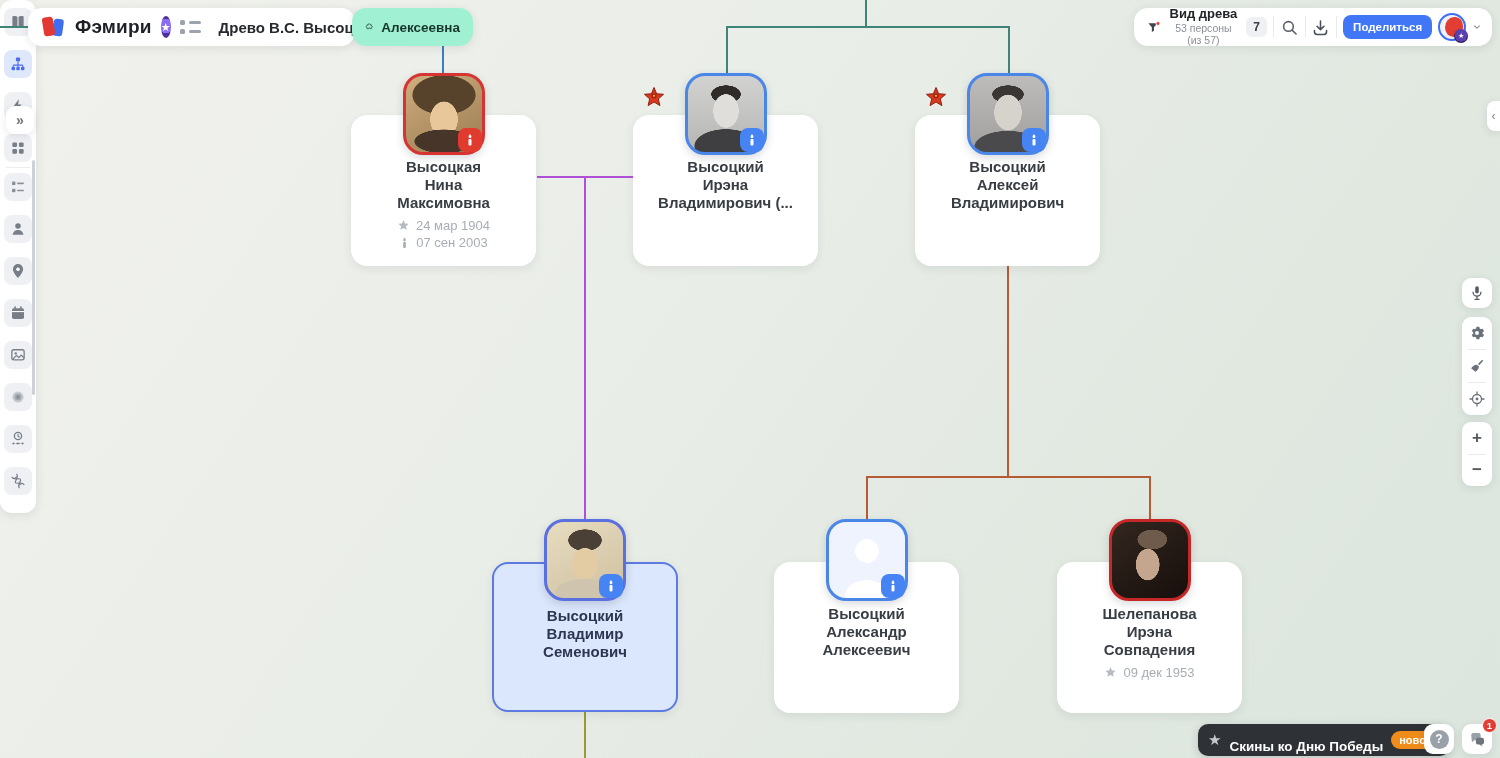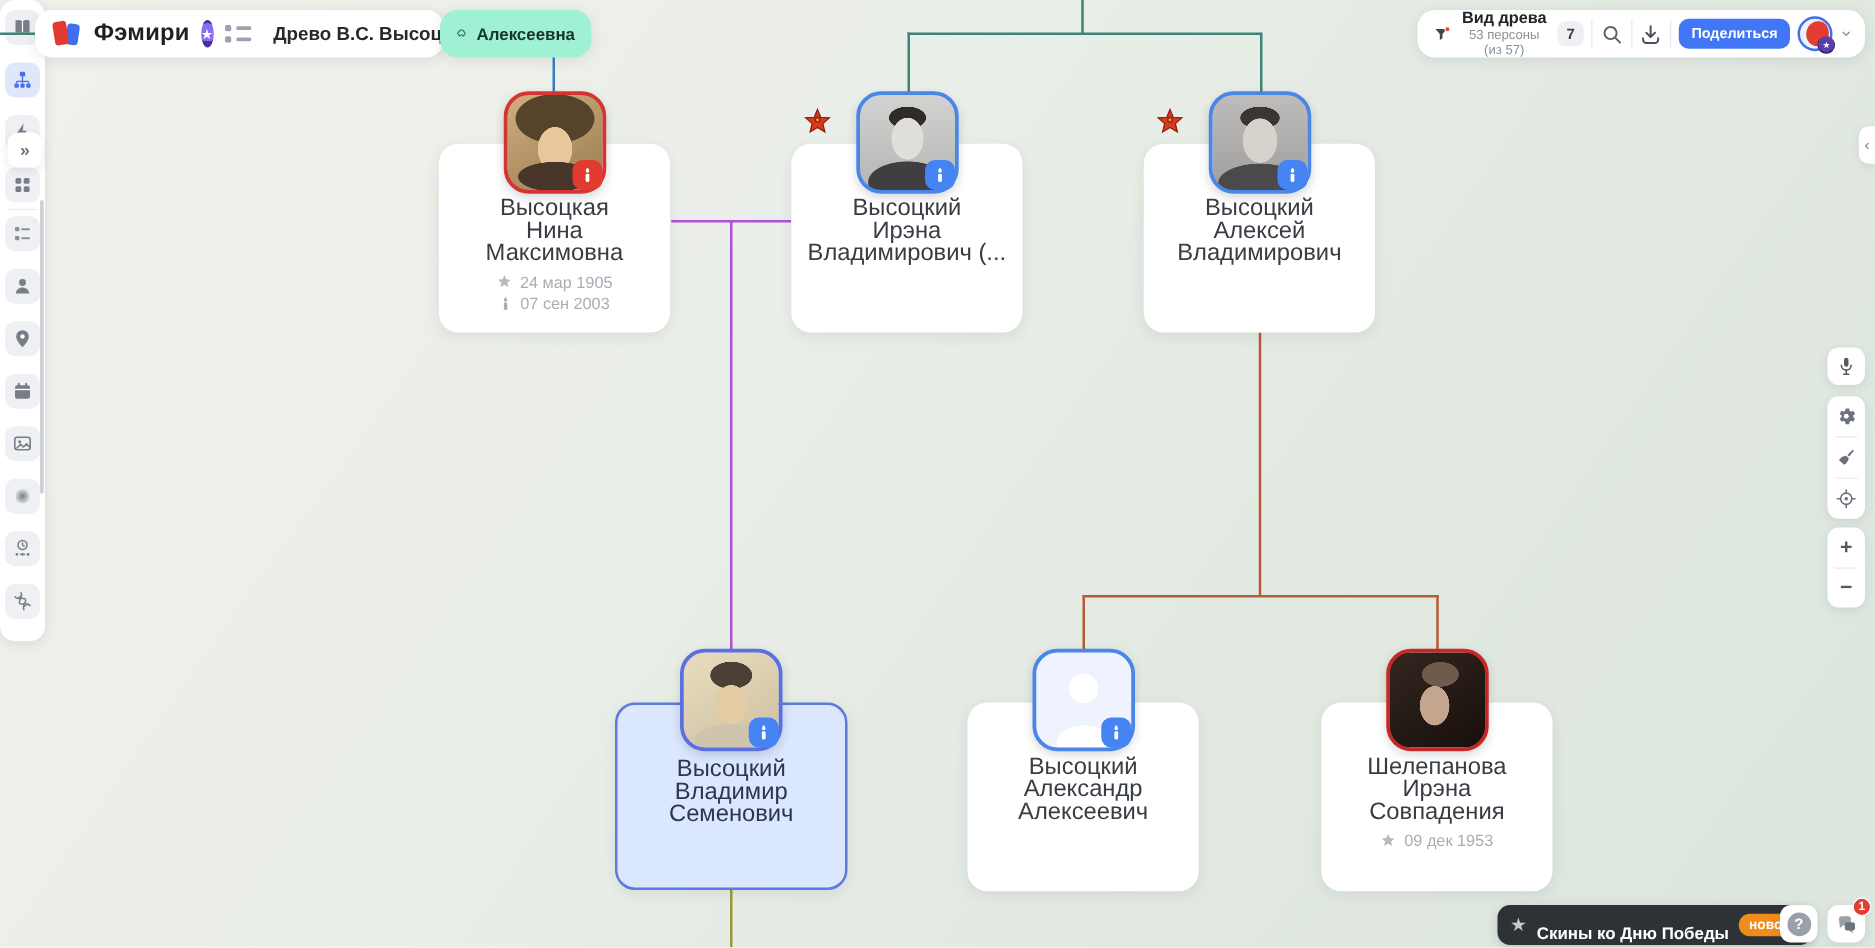--- a/index.html
+++ b/index.html
@@ -90,21 +90,21 @@
   .help-circle { width:19px; height:19px; border-radius:50%; background:#9aa0a8; color:#fff; font-size:12px;
       font-weight:800; display:flex; align-items:center; justify-content:center; }
   .chat-btn { left:1462px; top:724px; }
   .chat-badge { position:absolute; right:-5px; top:-6px; width:15px; height:15px; border-radius:50%;
       background:#e23d33; color:#fff; font-size:9.5px; font-weight:700; display:flex; align-items:center;
       justify-content:center; border:1.5px solid #fff; }
   
   .person-card { position:absolute; width:185px; height:151px; background:#fff; border-radius:16px;
       box-shadow:0 3px 10px rgba(40,50,60,.09); z-index:5; cursor:pointer; text-align:center; }
   .person-card.selected { width:186px; height:150px; background:#dbe7fc; border:2px solid #5c7ae0; }
-  .p-name { padding-top:43px; font-size:19px; font-weight:400; line-height:18px; color:#383d44; }
+  .p-name { padding-top:43px; font-size:15px; font-weight:700; line-height:18px; color:#383d44; }
   .selected .p-name { color:#2c3650; }
   .p-dates { margin-top:6px; display:flex; flex-direction:column; gap:2px; align-items:center; }
   .d-row { display:flex; align-items:center; gap:6px; font-size:13px; color:#a8adb5; }
   .selected .d-row { color:#47536e; }
   .d-row svg { flex:0 0 auto; }
   .photo { position:absolute; width:82px; height:82px; border-radius:20px; border:3px solid; z-index:6;
       box-shadow:0 3px 8px rgba(40,50,60,.18); overflow:hidden; }
   .photo.red-frame { border-color:#d63333; }
   .photo.blue-frame { border-color:#4a86e8; }
   .photo.indigo-frame { border-color:#5a6fe0; }
@@ -383,21 +383,21 @@
   <div class="p-name">
     <div>Высоцкая</div>
     <div>Нина</div>
     <div>Максимовна</div>
   </div>
   <div class="p-dates">
     <div class="d-row">
         <svg width="13" height="13" viewBox="0 0 24 24">
           <path d="M12 2l2.7 6.2 6.8.6-5.1 4.5 1.5 6.6L12 16.4 6.1 19.9l1.5-6.6L2.5 8.8l6.8-.6z" fill="#b6bbc2"></path>
         </svg>
-        <span>24 мар 1905</span>
+        <span>24 мар 1904</span>
       </div>
     <div class="d-row">
         <svg width="11" height="14" viewBox="0 0 24 28">
           <path d="M12 2c1.9 2.7 2.9 4 2.9 5.6a2.9 2.9 0 1 1-5.8 0C9.1 6 10.1 4.7 12 2z" fill="#a8adb5"></path>
           <rect x="9" y="12" width="6" height="13" rx="2.2" fill="#a8adb5"></rect>
         </svg>
         <span>07 сен 2003</span>
       </div>
   </div>
 </div>

